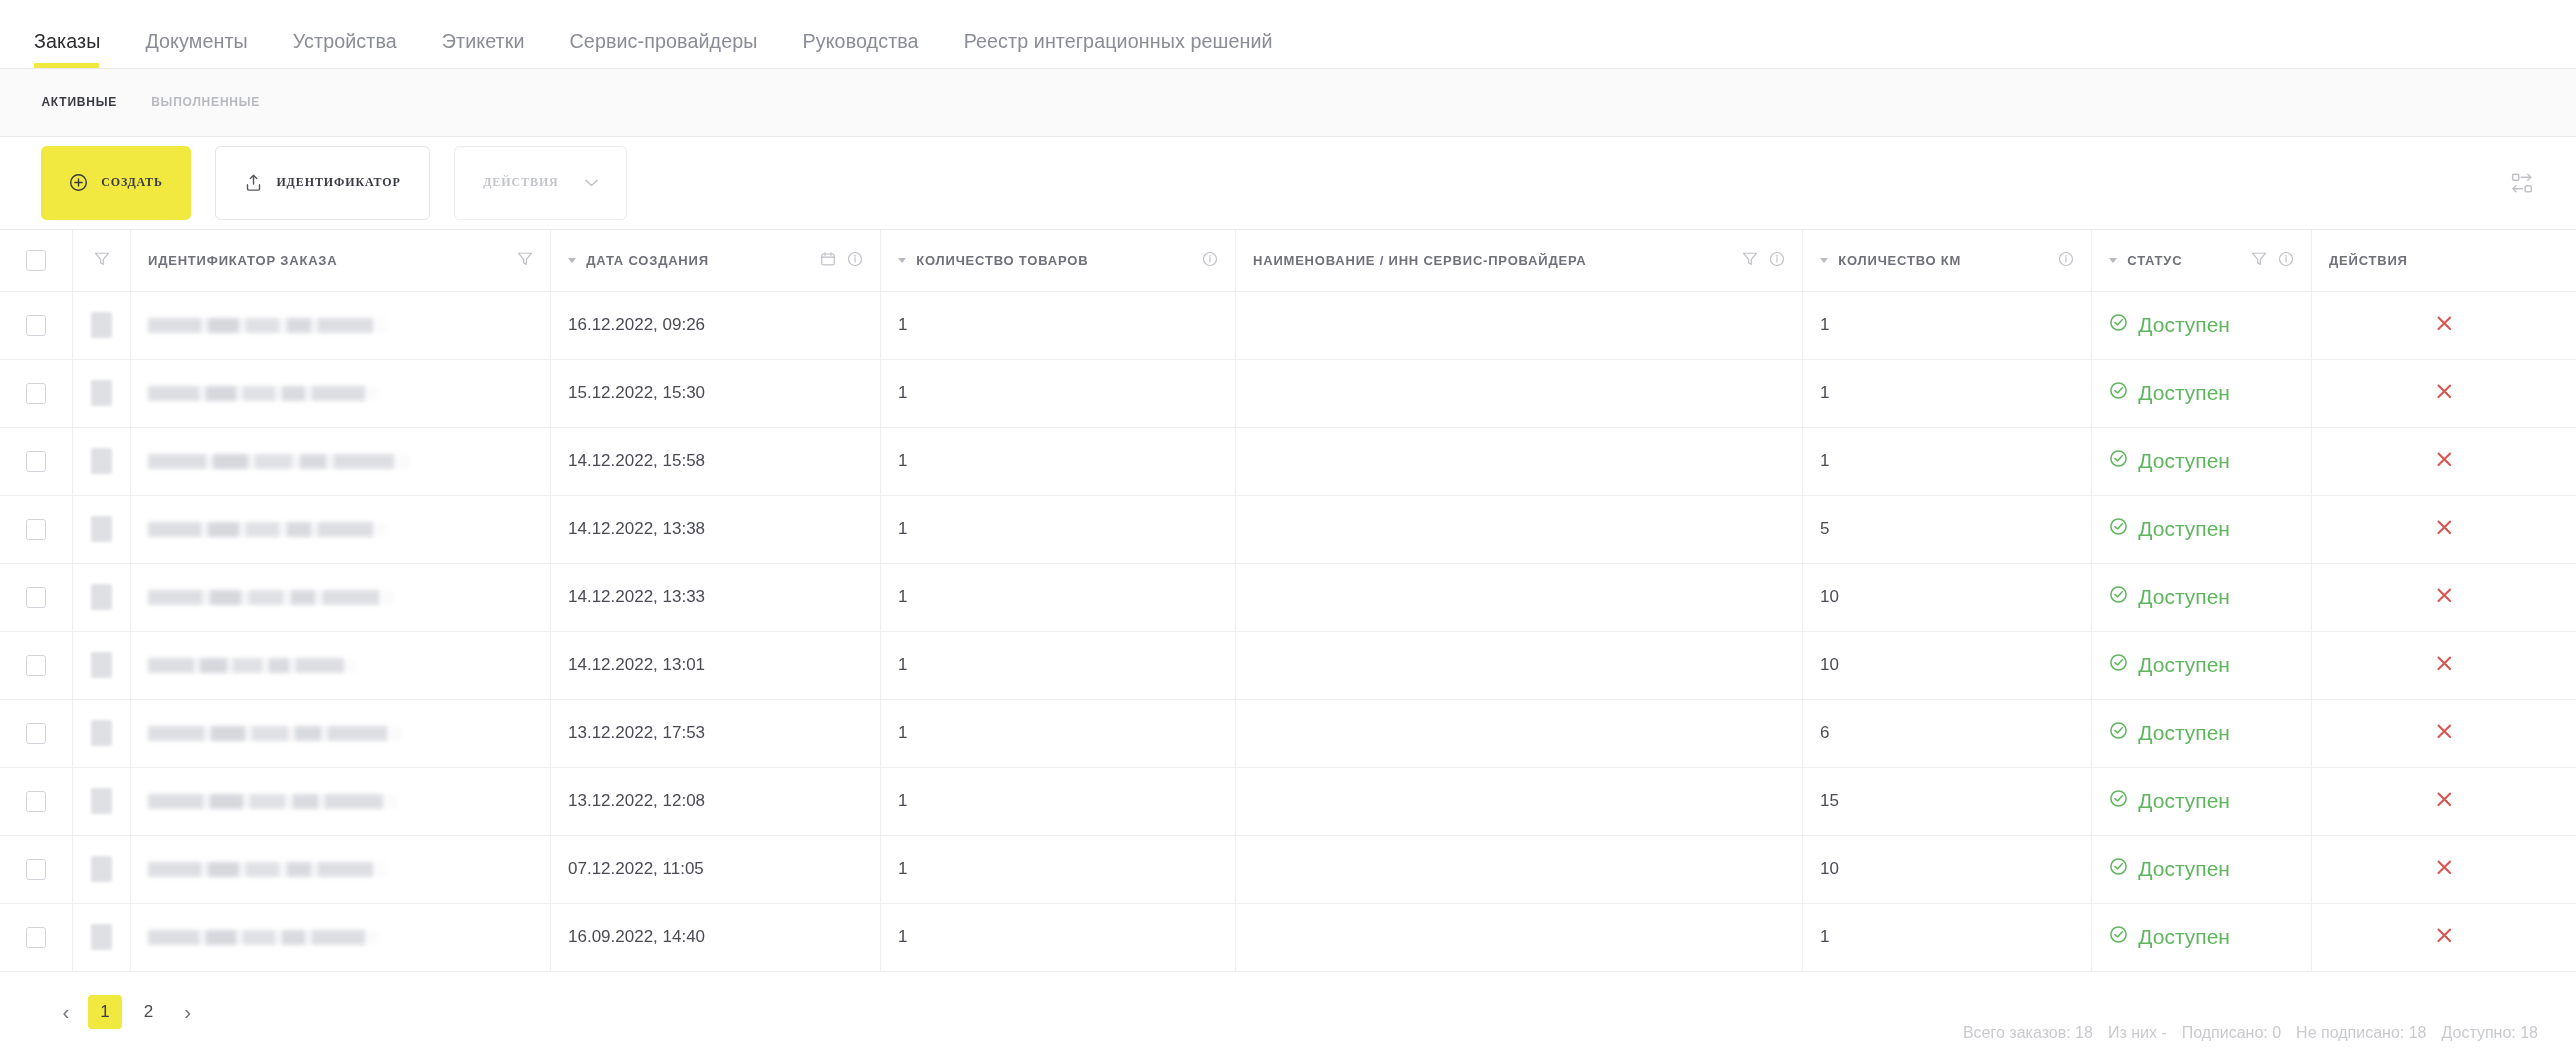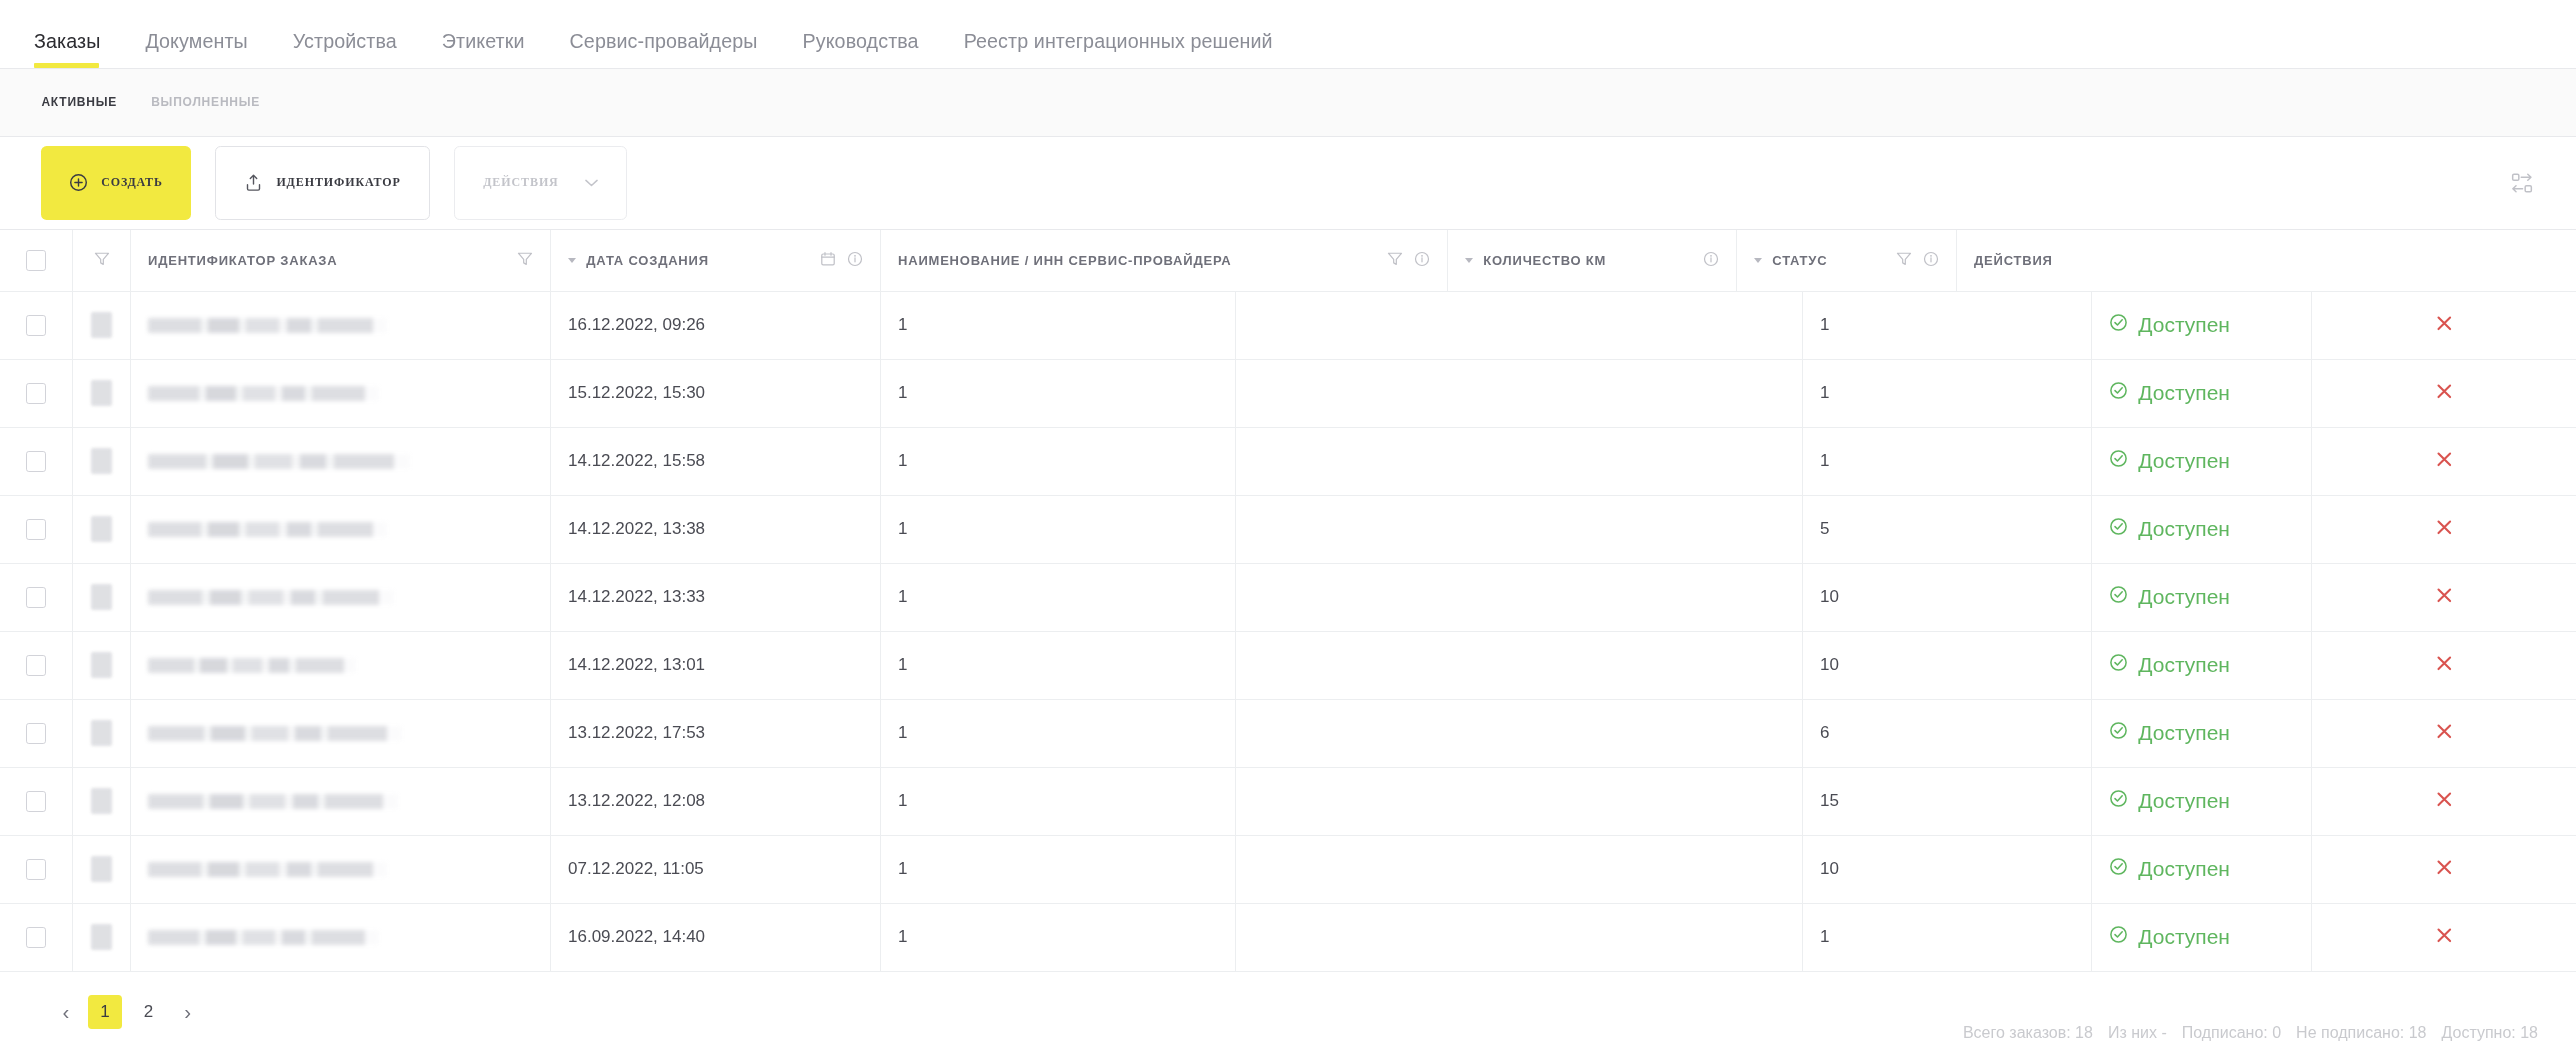--- a/index.html
+++ b/index.html
@@ -323,20 +323,31 @@
               <rect x="1.9" y="3.2" width="13.2" height="11.6" rx="1.4" stroke="#c0c1c7" stroke-width="1.3"></rect>
               <path d="M1.9 6.6h13.2M5.3 1.8v2.7M11.7 1.8v2.7" stroke="#c0c1c7" stroke-width="1.3" stroke-linecap="round"></path>
             </svg></span>
           <span><svg width="16" height="16" viewBox="0 0 17 17" fill="none">
               <circle cx="8.5" cy="8.5" r="6.9" stroke="#c0c1c7" stroke-width="1.3"></circle>
               <path d="M8.5 7.3v4.2" stroke="#c0c1c7" stroke-width="1.3" stroke-linecap="round"></path>
               <circle cx="8.5" cy="5.1" r=".95" fill="#c0c1c7"></circle>
             </svg></span>
         </span>
           </div>
+      <div class="cell c-qty">
+            <span class="caret"></span>
+            <span class="hdr-label">КОЛИЧЕСТВО ТОВАРОВ</span>
+            <span class="hdr-icons">
+          <span><svg width="16" height="16" viewBox="0 0 17 17" fill="none">
+              <circle cx="8.5" cy="8.5" r="6.9" stroke="#c0c1c7" stroke-width="1.3"></circle>
+              <path d="M8.5 7.3v4.2" stroke="#c0c1c7" stroke-width="1.3" stroke-linecap="round"></path>
+              <circle cx="8.5" cy="5.1" r=".95" fill="#c0c1c7"></circle>
+            </svg></span>
+        </span>
+          </div>
       <div class="cell c-prov">
 
             <span class="hdr-label">НАИМЕНОВАНИЕ / ИНН СЕРВИС-ПРОВАЙДЕРА</span>
             <span class="hdr-icons">
           <span><svg width="16" height="16" viewBox="0 0 17 17" fill="none">
               <path d="M1.6 2.4h13.8L9.9 9v5.2L7.1 12.6V9L1.6 2.4z" stroke="#c0c1c7" stroke-width="1.3" stroke-linejoin="round"></path>
             </svg></span>
           <span><svg width="16" height="16" viewBox="0 0 17 17" fill="none">
               <circle cx="8.5" cy="8.5" r="6.9" stroke="#c0c1c7" stroke-width="1.3"></circle>
               <path d="M8.5 7.3v4.2" stroke="#c0c1c7" stroke-width="1.3" stroke-linecap="round"></path>

